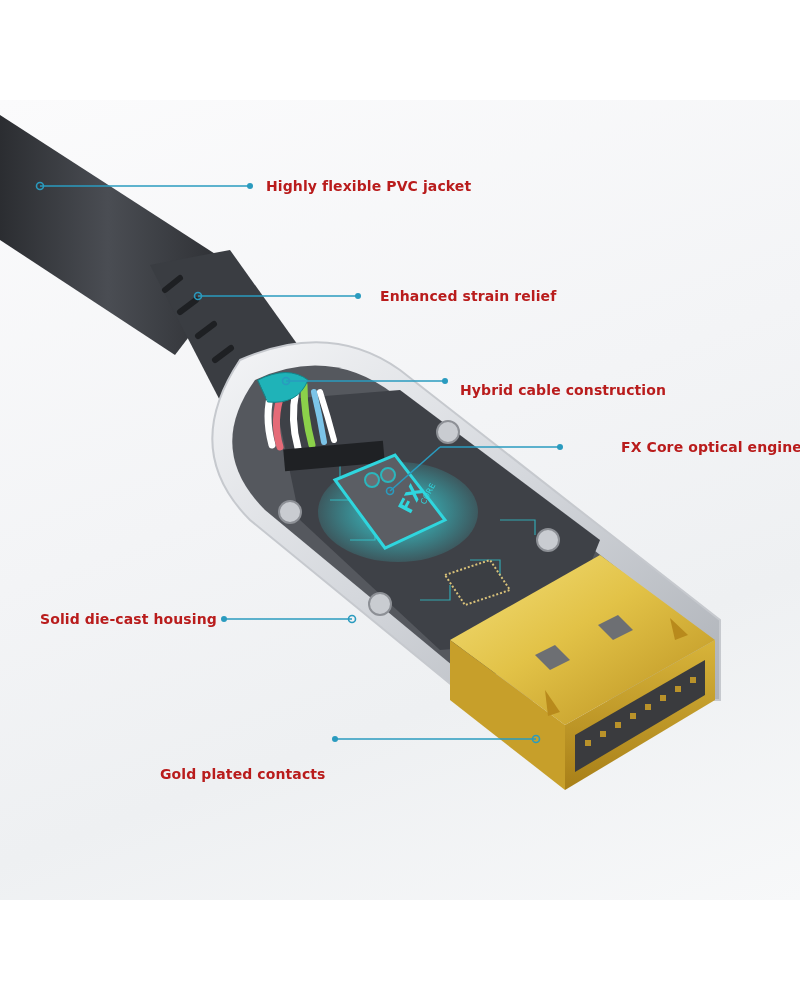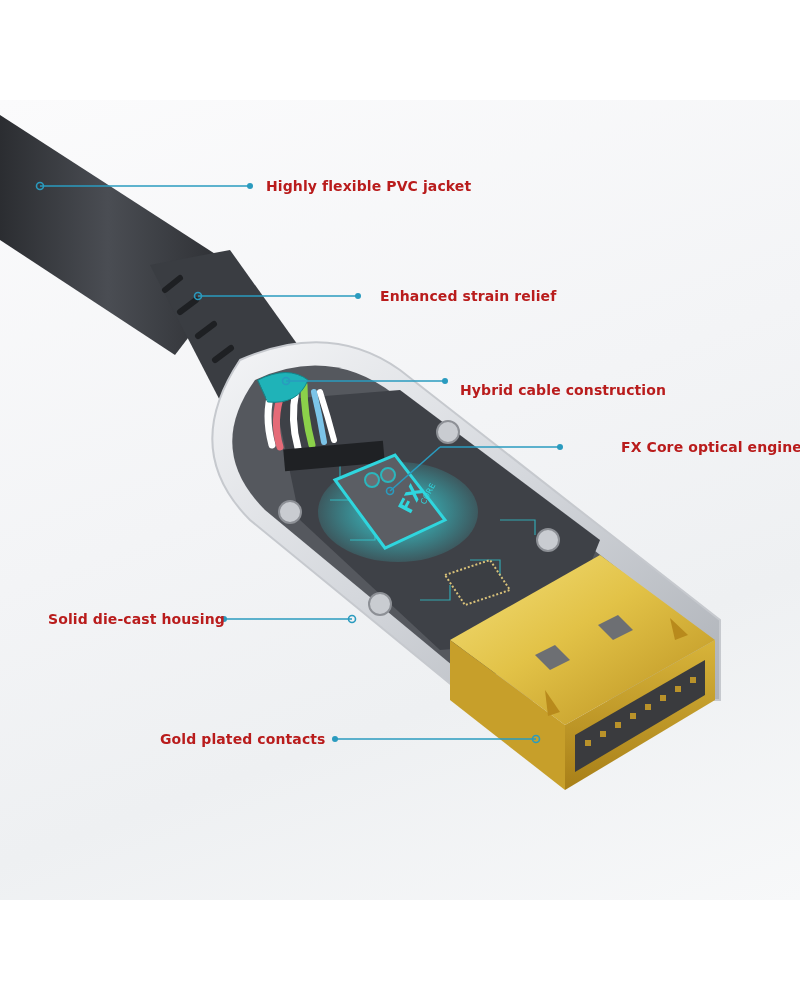--- a/index.html
+++ b/index.html
@@ -141,14 +141,14 @@
       <circle cx="352" cy="619" r="3.5"></circle>
       <circle cx="536" cy="739" r="3.5"></circle>
     </g>
   </svg>
 </div>
 
 <div class="label" style="left:266px;top:176px;">Highly flexible PVC jacket</div>
 <div class="label" style="left:380px;top:286px;">Enhanced strain relief</div>
 <div class="label" style="left:460px;top:380px;">Hybrid cable construction</div>
 <div class="label" style="left:576px;top:437px;margin-left:45px;">FX Core optical engine</div>
-<div class="label" style="left:48px;top:609px;">Solid die-cast housing</div>
-<div class="label" style="left:160px;top:729px;">Gold plated contacts</div>
+<div class="label" style="left:40px;top:609px;">Solid die-cast housing</div>
+<div class="label" style="left:160px;top:764px;">Gold plated contacts</div>
 
 </body></html>

